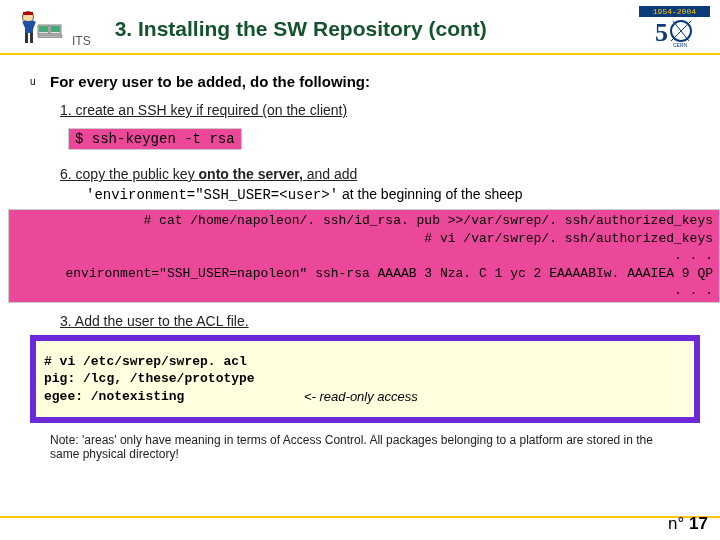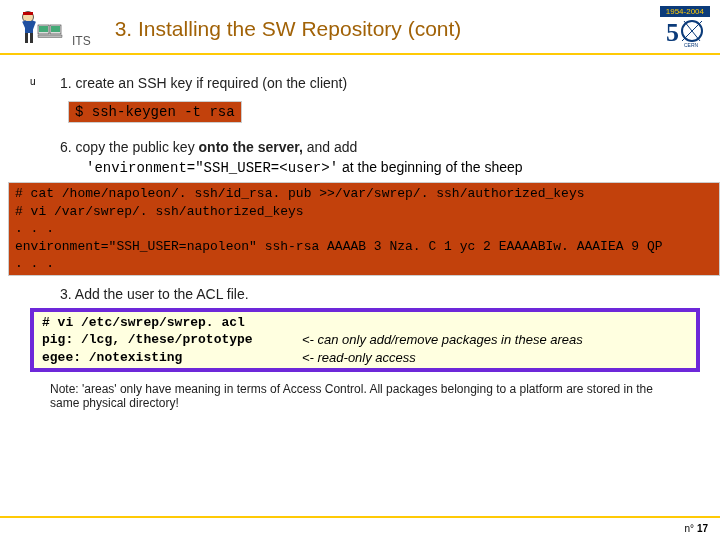--- a/index.html
+++ b/index.html
@@ -19,100 +19,103 @@
     width: 54px; height: 44px;
     position: relative;
     margin-right: 8px;
   }
   .cartoon-icon svg { width: 100%; height: 100%; }
   .its-label {
     font-size: 12px; color: #555;
     margin-right: 24px; margin-top: 24px; text-align: right;
   }
   .slide-title {
-    color: #a16207;
-    font-weight: normal;
+    color: #14532d;
+    font-weight: bold;
     font-size: 21px;
     flex: 1;
   }
   .badge {
     text-align: center;
     margin-left: 6px;
   }
   .badge-top {
     font-size: 8px; background:#0b3b7a; color:#ffca05;
-    padding: 1px 6px;
+    padding: 1px 14px;
+    font-family: Liberation Mono, monospace;
   }
   .badge-bottom svg { width:46px; height:30px; }
   .content { padding: 8px 30px 0 50px; }
   .top-line {
     font-size: 15px; font-weight: bold;
     margin: 10px 0 12px 0;
     position: relative;
   }
   .bullet-u {
     position: absolute; left: -20px; top: 3px;
     font-size: 10px; font-weight: normal;
   }
   .step {
     font-size: 14px;
     margin: 6px 0 6px 10px;
     color: #222;
+    text-decoration: underline;
   }
   .step .bold { font-weight: bold; }
   .codebox {
-    background: #c2410c;
+    background: #ec4899;
     border: 1px solid #ccc;
     font-family: "Courier New", monospace;
     font-size: 14px;
     padding: 2px 6px;
     display: inline-block;
     margin: 4px 0 10px 18px;
     white-space: pre;
   }
   .codebox.wide {
     display: block;
     margin: 4px 16px 10px -42px;
     width: 712px;
     font-size: 13px;
     line-height: 1.35;
+    text-align: right;
   }
   .inline-code {
     font-family: "Courier New", monospace;
     font-size: 14px;
   }
   .step2-sub {
     font-size: 14px;
     margin-left: 36px;
     margin-top: -2px;
     margin-bottom: 6px;
   }
   .aclbox {
     background: #ffffe0;
-    border: 4px solid #6d28d9;
+    border: 6px solid #6d28d9;
     font-family: Verdana, Arial, sans-serif;
     font-size: 13px;
-    padding: 2px 8px;
+    padding: 12px 8px;
     margin: 4px 0 10px -20px;
     width: 670px;
     line-height: 1.35;
   }
   .aclbox .row { display:flex; }
   .aclbox .left { width: 260px; font-family: "Courier New", monospace; font-weight: normal; }
   .aclbox .left.bold { font-weight: bold; }
   .aclbox .right { font-style: italic; }
   .note {
     font-size: 12px;
     margin: 6px 20px 16px 0;
     color: #222;
   }
   .footer {
     position: absolute;
     bottom: 6px; right: 12px;
-    font-size: 10px;
+    font-size: 17px;
   }
   .footer .pn { font-weight: bold; }
   .separator {
     border-top: 2px solid #ffca05;
     position: absolute;
     bottom: 22px; left:0; right:0;
   }
 </style>
 </head>
 <body>
@@ -147,20 +150,21 @@
         <text x="22" y="30" font-size="5" fill="#0b3b7a">CERN</text>
       </svg>
     </div>
   </div>
 </div>
 
 <div class="content">
 
   <div class="top-line">
     <span class="bullet-u">u</span>
+    <span>For every user to be added, do the following:</span>
   </div>
 
   <div class="step">
     <span>1. create an SSH key if required (on the client)</span>
   </div>
   <div class="codebox">$ ssh-keygen -t rsa</div>
 
   <div class="step">
     <span>6. copy the public key </span><span class="bold">onto the server,</span><span> and add</span>
   </div>
@@ -178,21 +182,20 @@
   </div>
   <div class="aclbox">
     <div class="row">
         <div class="left bold"># vi /etc/swrep/swrep. acl</div>
         <div class="right"></div>
       </div>
     <div class="row">
       </div>
     <div class="row">
         <div class="left bold">pig: /lcg, /these/prototype</div>
-        <div class="right">&lt;- can only add/remove packages in these areas</div>
       </div>
     <div class="row">
         <div class="left bold">egee: /notexisting</div>
         <div class="right">&lt;- read-only access</div>
       </div>
   </div>
 
   <div class="note">Note: 'areas' only have meaning in terms of Access Control. All packages belonging to a platform are stored in the same physical directory!</div>
 
 </div>

